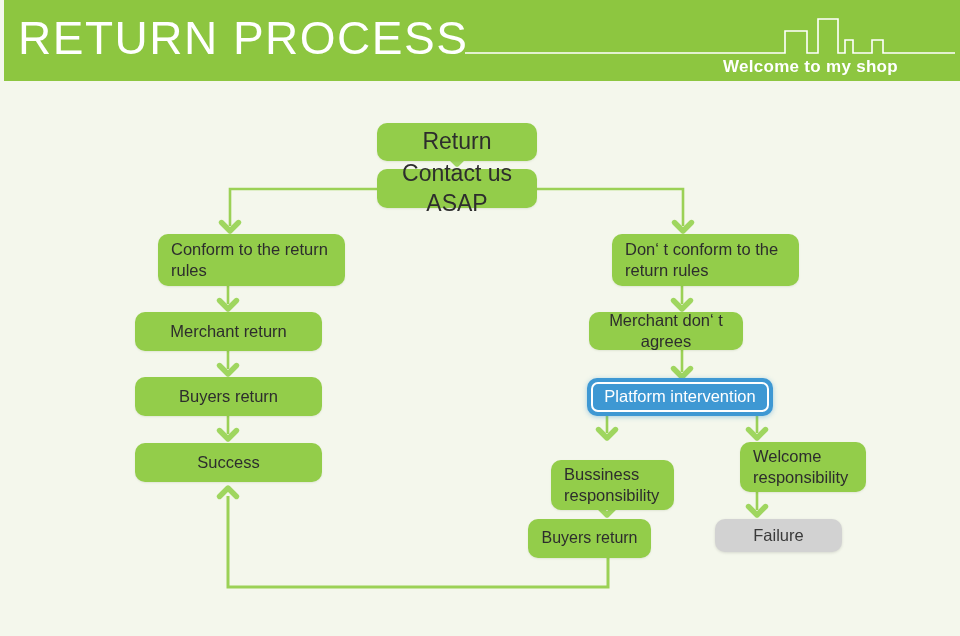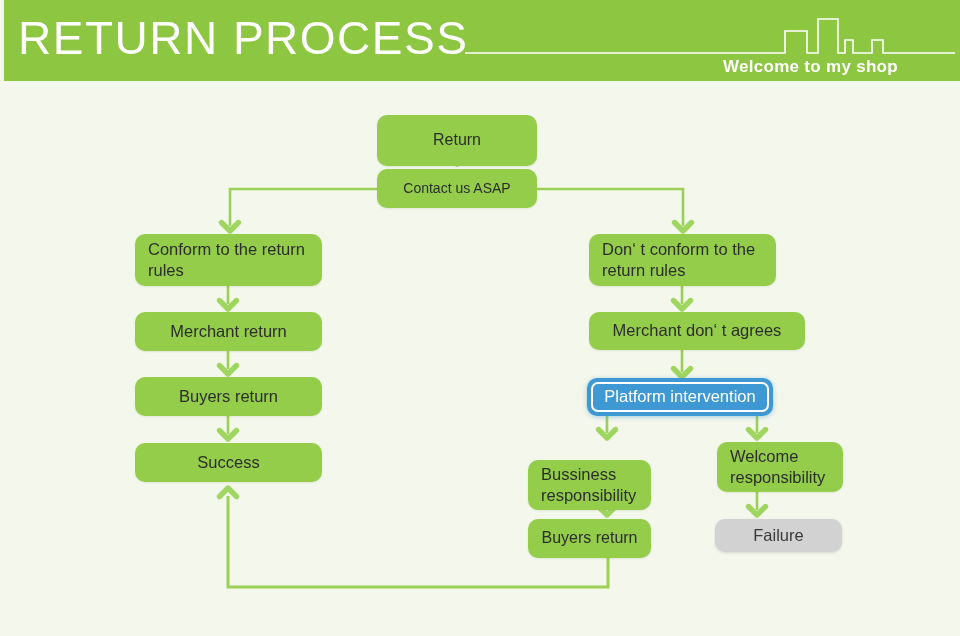--- a/index.html
+++ b/index.html
@@ -36,30 +36,30 @@
 
   
   .node{
     position:absolute;z-index:2;box-sizing:border-box;
     background:#93cd4a;border-radius:10px;
     display:flex;align-items:center;justify-content:center;
     color:#2d2d2d;font-size:16.5px;line-height:1.28;
     box-shadow:0 1px 2px rgba(60,90,20,.10);
     text-align:center;
   }
-  .node.left-text{justify-content:flex-start;text-align:left;padding:0 8px 0 13px;}
+  .node.left-text{justify-content:flex-start;text-align:left;padding:0 8px 0 13px;margin-left:23px;}
 
-  .n-return   {left:377px;top:115px;width:160px;height:51px;font-size:16px;}
-  .n-contact  {left:377px;top:169px;width:160px;height:39px;font-size:14px;}
+  .n-return   {left:377px;top:123px;width:160px;height:38px;font-size:23px;}
+  .n-contact  {left:377px;top:169px;width:160px;height:39px;font-size:23px;}
   .n-conform  {left:135px;top:234px;width:187px;height:52px;}
   .n-magree   {left:135px;top:312px;width:187px;height:39px;}
   .n-breturn1 {left:135px;top:377px;width:187px;height:39px;}
   .n-success  {left:135px;top:443px;width:187px;height:39px;}
   .n-dconform {left:589px;top:234px;width:187px;height:52px;}
-  .n-mdont    {left:589px;top:312px;width:216px;height:38px;}
+  .n-mdont    {left:589px;top:312px;width:154px;height:38px;}
   .n-bussresp {left:528px;top:460px;width:123px;height:50px;padding-left:12px;}
   .n-buyresp  {left:717px;top:442px;width:126px;height:50px;padding-left:13px;}
   .n-breturn2 {left:528px;top:519px;width:123px;height:39px;font-size:16px;}
   .n-failure  {left:715px;top:519px;width:127px;height:33px;background:#d2d2d2;color:#3a3a3a;box-shadow:0 1px 3px rgba(0,0,0,.12);}
 
   .n-platform{
     left:587px;top:378px;width:186px;height:38px;
     background:#3e98d3;border-radius:10px;padding:4px;
     box-shadow:0 1px 5px rgba(62,152,211,.45);
   }

